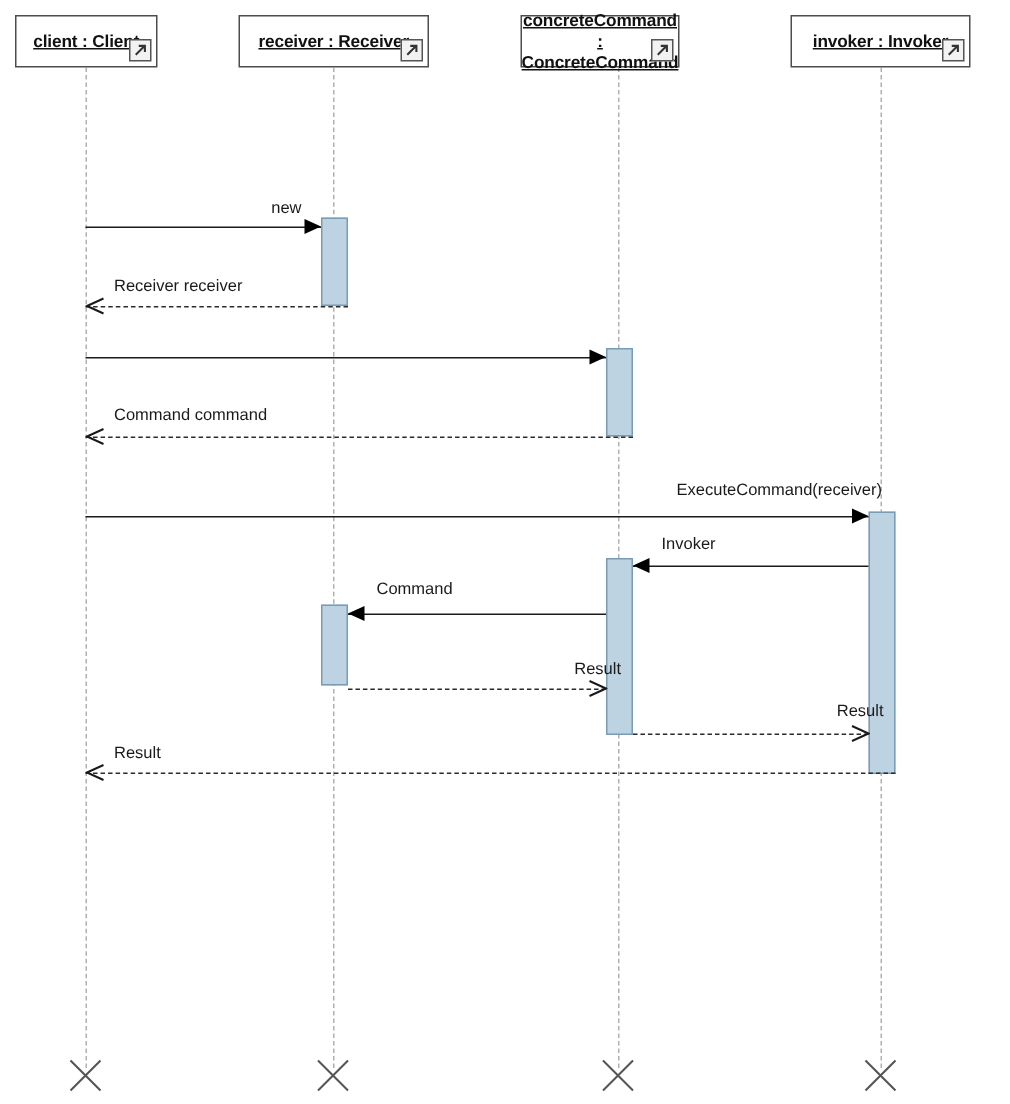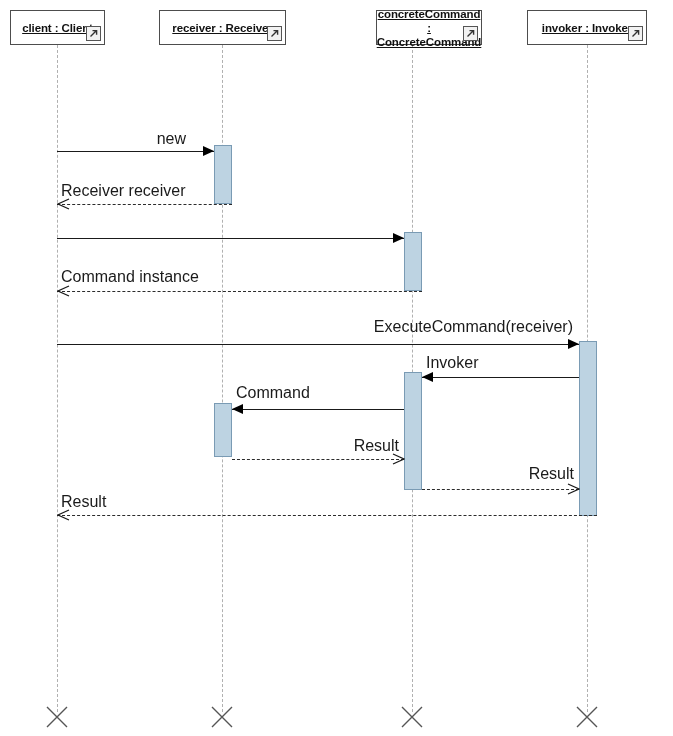--- a/index.html
+++ b/index.html
@@ -88,24 +88,25 @@
   .arrowhead.filled.left {
     border-top: 5px solid transparent;
     border-bottom: 5px solid transparent;
     border-right: 11px solid #000000;
   }
   
   .arrowhead.open svg { display: block; }
 
   .msg-label {
     position: absolute;
-    font-size: 16px;
+    font-size: 11px;
     color: #1a1a1a;
     white-space: nowrap;
     line-height: 12px;
+    margin-left: 15px;
   }
   .msg-label.right-aligned { text-align: right; }
 
   
   .destruction {
     position: absolute;
     width: 22px;
     height: 22px;
   }
   .destruction svg { display: block; }
@@ -127,21 +128,21 @@
       </div>
     </div>
     <div class="lifeline-head" style="left: 159px; top: 10px; width: 127px; height: 35px;">
       <div class="head-label">receiver : Receiver</div>
       <div class="head-badge">
         <svg width="13" height="13" viewBox="0 0 13 13">
           <path d="M3.5 9.5 L9 4 M5.5 3.6 L9.6 3.6 L9.6 7.7" stroke="#333" stroke-width="1.4" fill="none"></path>
         </svg>
       </div>
     </div>
-    <div class="lifeline-head" style="left: 347px; top: 10px; width: 106px; height: 35px; margin-left: 29px;">
+    <div class="lifeline-head" style="left: 347px; top: 10px; width: 106px; height: 35px;">
       <div class="head-label">concreteCommand :
 ConcreteCommand</div>
       <div class="head-badge">
         <svg width="13" height="13" viewBox="0 0 13 13">
           <path d="M3.5 9.5 L9 4 M5.5 3.6 L9.6 3.6 L9.6 7.7" stroke="#333" stroke-width="1.4" fill="none"></path>
         </svg>
       </div>
     </div>
     <div class="lifeline-head" style="left: 527px; top: 10px; width: 120px; height: 35px;">
       <div class="head-label">invoker : Invoker</div>
@@ -167,21 +168,21 @@
     </div>
     <div class="msg-label" style="top: 185px; left: 61px;">Receiver receiver</div>
     <div class="msg-line solid" style="left: 57px; top: 238px; width: 347px;"></div>
     <div class="arrowhead filled right" style="top: 233px; left: 393px;"></div>
     <div class="msg-line dashed" style="left: 57px; top: 291px; width: 365px;"></div>
     <div class="arrowhead open" style="top: 285px; left: 57px;">
       <svg width="13" height="13" viewBox="0 0 13 13">
         <path d="M12 1 L1 6 L12 11" stroke="#1a1a1a" stroke-width="1.3" fill="none"></path>
       </svg>
     </div>
-    <div class="msg-label" style="top: 271px; left: 61px;">Command instance</div>
+    <div class="msg-label" style="top: 271px; left: 61px;">Command command</div>
     <div class="msg-line solid" style="left: 57px; top: 344px; width: 522px;"></div>
     <div class="arrowhead filled right" style="top: 339px; left: 568px;"></div>
     <div class="msg-label right-aligned" style="top: 321px; left: 0px; width: 573px;">ExecuteCommand(receiver)</div>
     <div class="msg-line solid" style="left: 422px; top: 377px; width: 157px;"></div>
     <div class="arrowhead filled left" style="top: 372px; left: 422px;"></div>
     <div class="msg-label" style="top: 357px; left: 426px;">Invoker</div>
     <div class="msg-line solid" style="left: 232px; top: 409px; width: 172px;"></div>
     <div class="arrowhead filled left" style="top: 404px; left: 232px;"></div>
     <div class="msg-label" style="top: 387px; left: 236px;">Command</div>
     <div class="msg-line dashed" style="left: 232px; top: 459px; width: 172px;"></div>

